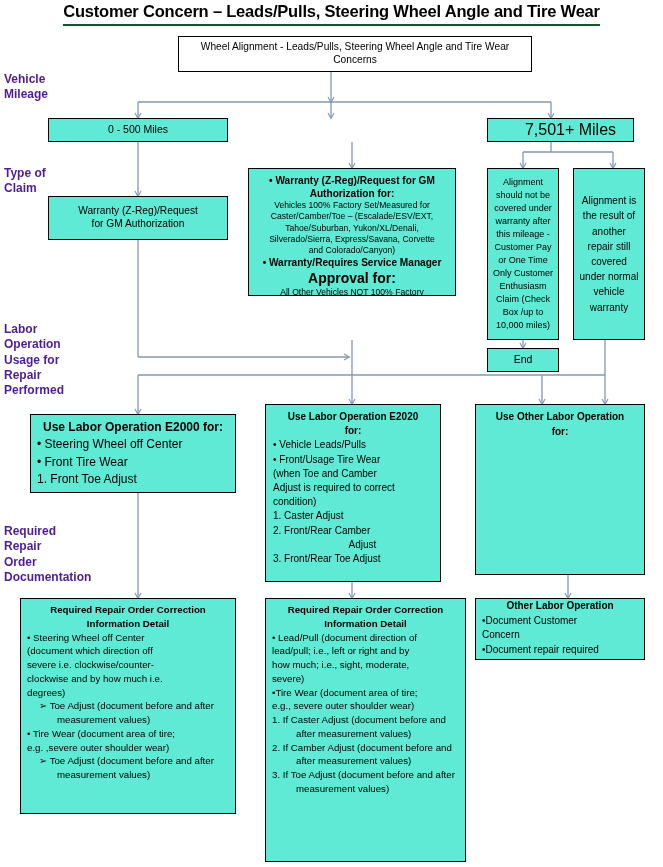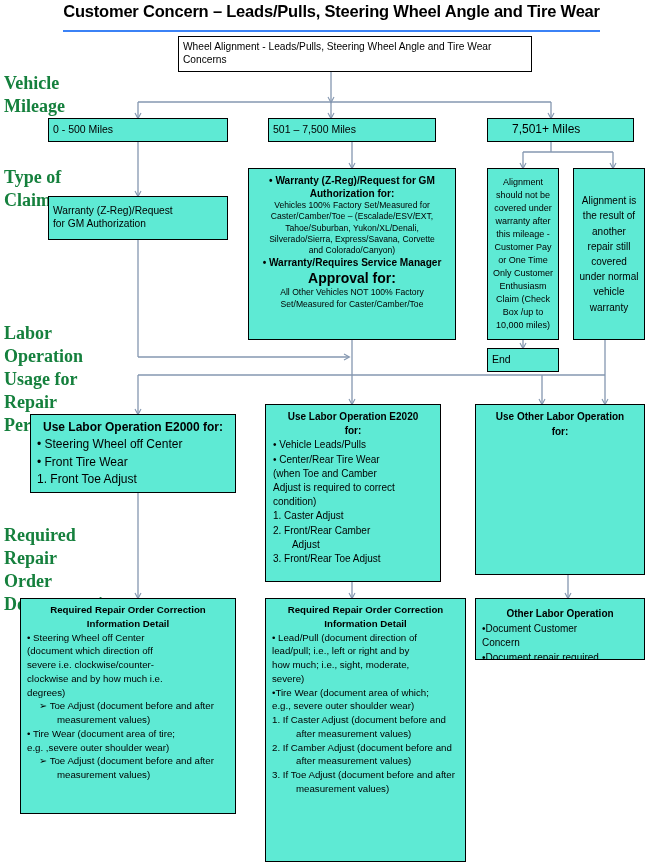--- a/index.html
+++ b/index.html
@@ -30,47 +30,46 @@
     position: absolute;
     left: 0;
     top: 2px;
     width: 663px;
     text-align: center;
     font-size: 16.5px;
     font-weight: bold;
     letter-spacing: -0.2px;
   }
   .title span.u {
-    border-bottom: 2px solid #3b82f6;
-    padding-bottom: 10px;
+    border-bottom: 2px solid #14532d;
+    padding-bottom: 4px;
   }
   .stage-label {
     position: absolute;
-    font-size: 18px;
+    font-size: 12px;
     font-weight: bold;
     line-height: 1.28;
-    color: #15803d;
+    color: #4c1d95;
     white-space: pre-line;
-    font-family: Liberation Serif, serif;
   }
   .box {
     position: absolute;
     box-sizing: border-box;
     border: 1px solid #000000;
     background: #5eead4;
     font-size: 9.4px;
     line-height: 1.26;
     padding: 3px 4px;
     overflow: hidden;
   }
   .box.white {
     background: #ffffff;
   }
   .box.ctr {
-    text-align: left;
+    text-align: center;
     display: flex;
     flex-direction: column;
     justify-content: center;
   }
   .box .hd {
     text-align: center;
     font-weight: bold;
   }
   .box p {
     margin: 0;
@@ -150,33 +149,30 @@
 Order
 Documentation</div>
 
   <div class="box white ctr" style="left:178px; top:36px; width:354px; height:36px; font-size:10.2px;">
     <p>Wheel Alignment - Leads/Pulls, Steering Wheel Angle and Tire Wear Concerns</p>
   </div>
 
   <div class="box ctr" style="left:48px; top:118px; width:180px; height:24px; font-size:10.5px;">
     <p>0 - 500 Miles</p>
   </div>
-  <div class="box ctr" style="left:268px; top:118px; width:168px; height:24px; font-size:10.5px;">
-    <p>501 – 7,500 Miles</p>
-  </div>
-  <div class="box ctr" style="left:487px; top:118px; width:147px; height:24px; font-size:12px;padding-left:24px;">
+  <div class="box ctr" style="left:487px; top:118px; width:147px; height:24px; font-size:16px;padding-left:24px;">
     <p>7,501+ Miles</p>
   </div>
 
   <div class="box ctr" style="left:48px; top:196px; width:180px; height:44px; font-size:10.2px;">
     <p>Warranty (Z-Reg)/Request</p>
     <p>for GM  Authorization</p>
   </div>
 
-  <div class="box" style="left:248px; top:168px; width:208px; height:172px; text-align:center; font-size:8.6px; line-height:1.3; padding-top:5px;">
+  <div class="box" style="left:248px; top:168px; width:208px; height:128px; text-align:center; font-size:8.6px; line-height:1.3; padding-top:5px;">
     <p class="hd" style="font-size:10.1px;">• Warranty (Z-Reg)/Request for GM</p>
     <p class="hd" style="font-size:10.1px;">Authorization for:</p>
     <p>Vehicles 100% Factory Set/Measured for</p>
     <p>Caster/Camber/Toe – (Escalade/ESV/EXT,</p>
     <p>Tahoe/Suburban, Yukon/XL/Denali,</p>
     <p>Silverado/Sierra, Express/Savana,  Corvette</p>
     <p>and Colorado/Canyon)</p>
     <p class="hd" style="font-size:10.1px;">• Warranty/Requires Service Manager</p>
     <p class="hd" style="font-size:14px;">Approval for:</p>
     <p>All Other Vehicles NOT 100% Factory</p>
@@ -199,27 +195,27 @@
     <p class="hd">Use Labor Operation E2000 for:</p>
     <p>• Steering Wheel off Center</p>
     <p>• Front Tire Wear</p>
     <p>1.    Front Toe Adjust</p>
   </div>
 
   <div class="box" style="left:265px; top:404px; width:176px; height:178px; font-size:10px; line-height:1.42; padding:5px 7px;">
     <p class="hd">Use Labor Operation E2020</p>
     <p class="hd">for:</p>
     <p>• Vehicle Leads/Pulls</p>
-    <p>• Center/Rear Tire Wear</p>
+    <p>• Front/Usage Tire Wear</p>
     <p>(when Toe and Camber</p>
     <p>Adjust is required to correct</p>
     <p>condition)</p>
     <p>1.    Caster Adjust</p>
     <p>2.    Front/Rear Camber</p>
-    <p style="white-space:pre;">       Adjust</p>
+    <p style="white-space:pre;text-align:center;">       Adjust</p>
     <p>3.    Front/Rear Toe Adjust</p>
   </div>
 
   <div class="box" style="left:475px; top:404px; width:170px; height:171px; font-size:10px; line-height:1.45; padding:5px 7px;">
     <p class="hd">Use Other Labor Operation</p>
     <p class="hd">for:</p>
   </div>
 
   <div class="box" style="left:20px; top:598px; width:216px; height:216px; font-size:9.7px; line-height:1.42; padding:4px 6px;">
     <p class="hd">Required Repair Order Correction</p>
@@ -235,27 +231,27 @@
     <p class="hang">➢    Toe Adjust (document before and after measurement values)</p>
   </div>
 
   <div class="box" style="left:265px; top:598px; width:201px; height:264px; font-size:9.7px; line-height:1.42; padding:4px 6px;">
     <p class="hd">Required Repair Order Correction</p>
     <p class="hd">Information Detail</p>
     <p>• Lead/Pull (document direction of</p>
     <p>lead/pull; i.e., left or right and by</p>
     <p>how much; i.e., sight, moderate,</p>
     <p>severe)</p>
-    <p>•Tire Wear (document area of which;</p>
+    <p>•Tire Wear (document area of tire;</p>
     <p>e.g., severe outer shoulder wear)</p>
     <p class="ind2">1.    If Caster Adjust (document before and after measurement values)</p>
     <p class="ind2">2.    If Camber Adjust (document before and after measurement values)</p>
     <p class="ind2">3.    If Toe Adjust (document before and after measurement values)</p>
   </div>
 
-  <div class="box" style="left:475px; top:598px; width:170px; height:62px; font-size:10px; line-height:1.45; padding:8px 6px;">
+  <div class="box" style="left:475px; top:598px; width:170px; height:62px; font-size:10px; line-height:1.45; padding:0 6px;">
     <p class="hd">Other Labor Operation</p>
     <p>•Document Customer</p>
     <p>Concern</p>
     <p>•Document repair required</p>
   </div>
 
 </div>
 
 </body></html>

